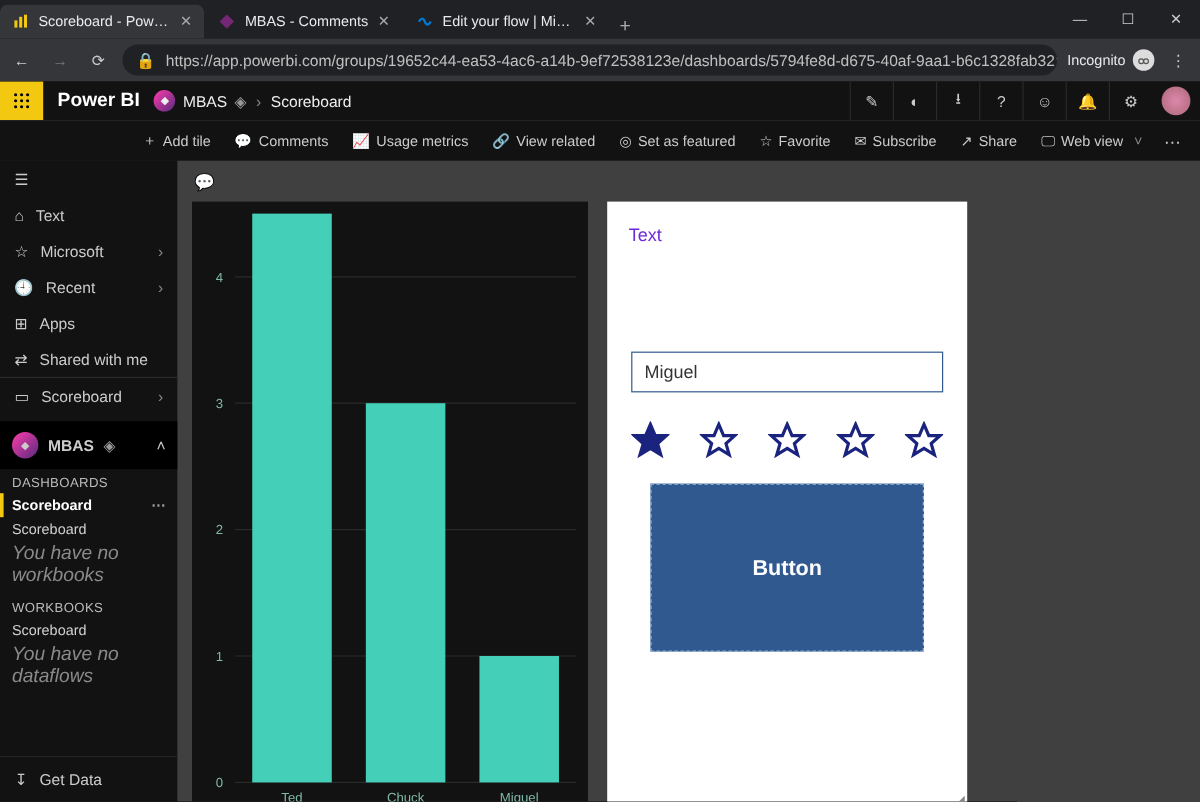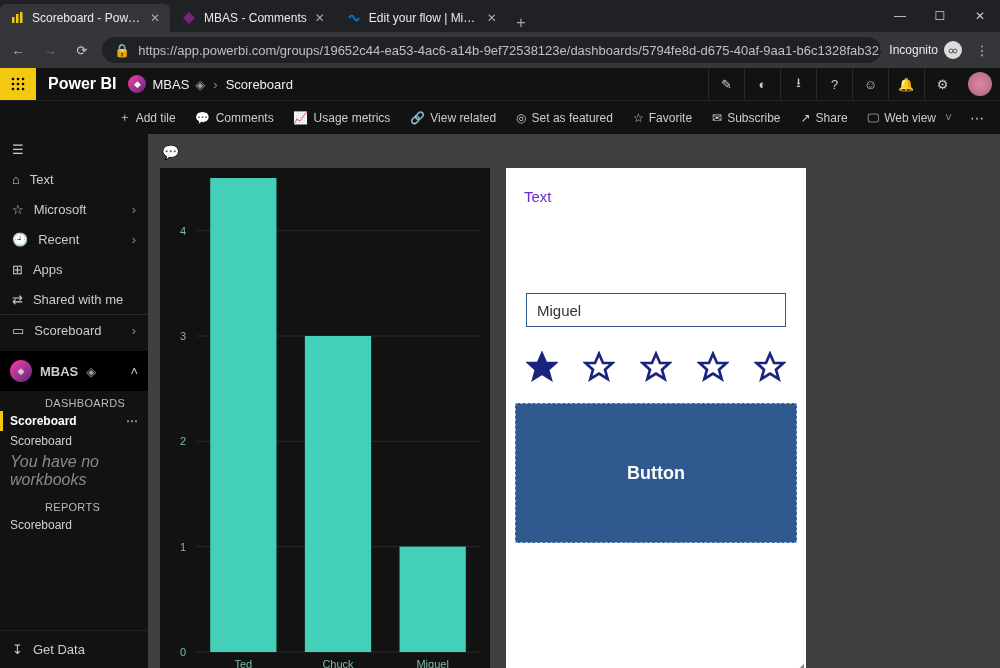--- a/index.html
+++ b/index.html
@@ -45,21 +45,21 @@
   .main { display:flex; height: calc(668px - 32px - 36px - 32px - 34px); background:#404040;}
   
   
   .leftnav { width:148px; background:#121212; color:#ccc; display:flex; flex-direction:column; font-size:13px;}
   .nav-item { display:flex; align-items:center; gap:10px; height:30px; padding:0 12px; position:relative;}
   .nav-item .right-ico { margin-left:auto; color:#888;}
   .section-sep { height:1px; background:#2a2a2a;}
   .mbas-row { background:#000; height:40px; display:flex; align-items:center; padding:0 10px; gap:8px; margin-top:6px;}
   .mbas-row .ws-dot { width:22px; height:22px;}
   .mbas-row .right-ico { margin-left:auto;}
-  .subhead { font-size:11px; color:#bbb; padding:6px 10px 2px; letter-spacing:.3px;margin-left:35px;}
+  .subhead { font-size:11px; color:#bbb; padding:6px 10px 2px; letter-spacing:.3px;}
   .sublink { font-size:12px; color:#d0d0d0; padding:3px 10px 3px 10px; display:flex; align-items:center;}
   .sublink.sel { border-left:3px solid #f2c811; padding-left:7px; font-weight:600; color:#fff;}
   .sublink .row-dots { margin-left:auto; color:#999;}
   .empty { font-size:16px; color:#8a8a8a; font-style:italic; padding:2px 10px 6px;}
   .getdata { margin-top:auto; display:flex; align-items:center; gap:10px; height:38px; padding:0 12px; border-top:1px solid #222;}
   
   
   .canvas { flex:1; background:#404040; display:flex; flex-direction:column;}
   .qna { color:#ddd; font-size:14px; padding:10px 14px 8px; display:flex; align-items:center; gap:8px; }
   .qna-text { border-bottom:1px solid #888; padding-bottom:2px; width:220px;}
@@ -72,21 +72,21 @@
   
   
   .chart-area { width:100%; height:100%; position:relative;}
   svg.chartsvg { width:100%; height:100%;}
   
   
   .app-title { font-size:15px; color:#6d28d9; margin:0 10px 8px;}
   .app-input { margin:80px auto 24px; width:260px; height:34px; border:1.5px solid #305a8f; display:flex; align-items:center; padding:0 10px; color:#333; font-size:15px;}
   .stars { display:flex; justify-content:space-between; width:260px; margin:0 auto 20px;}
   .star { width:32px; height:32px; color:#1a237e;}
-  .big-btn { width:282px; height:140px; margin:0 auto; background:#305a8f; color:#fff; display:flex; align-items:center; justify-content:center; font-size:18px; font-weight:600; border:1px dashed #98b4d6;}
+  .big-btn { width:228px; height:140px; margin:0 auto; background:#305a8f; color:#fff; display:flex; align-items:center; justify-content:center; font-size:18px; font-weight:600; border:1px dashed #98b4d6;}
 </style>
 </head>
 <body>
 
 <div class="titlebar">
   <div class="tab active">
     <span class="tab-icon">
       <svg width="12" height="12" viewBox="0 0 12 12">
           <rect x="1" y="5" width="2.5" height="6" fill="#f2c811"></rect>
           <rect x="5" y="2" width="2.5" height="9" fill="#f2c811"></rect>
@@ -263,24 +263,25 @@
     </div>
     <div class="subhead">DASHBOARDS</div>
     <div class="sublink sel">
         <span>Scoreboard</span>
         <span class="row-dots">⋯</span>
       </div>
     <div class="sublink">
         <span>Scoreboard</span>
       </div>
     <div class="empty">You have no workbooks</div>
-    <div class="subhead">REPORTS</div>
+    <div class="subhead">WORKBOOKS</div>
     <div class="sublink">
         <span>Scoreboard</span>
       </div>
+    <div class="empty">You have no dataflows</div>
     <div class="getdata">
         <span>↧</span>
         <span>Get Data</span>
       </div>
   </div>
 
   <div class="canvas">
     <div class="qna">
       <span>💬</span>
     </div>

